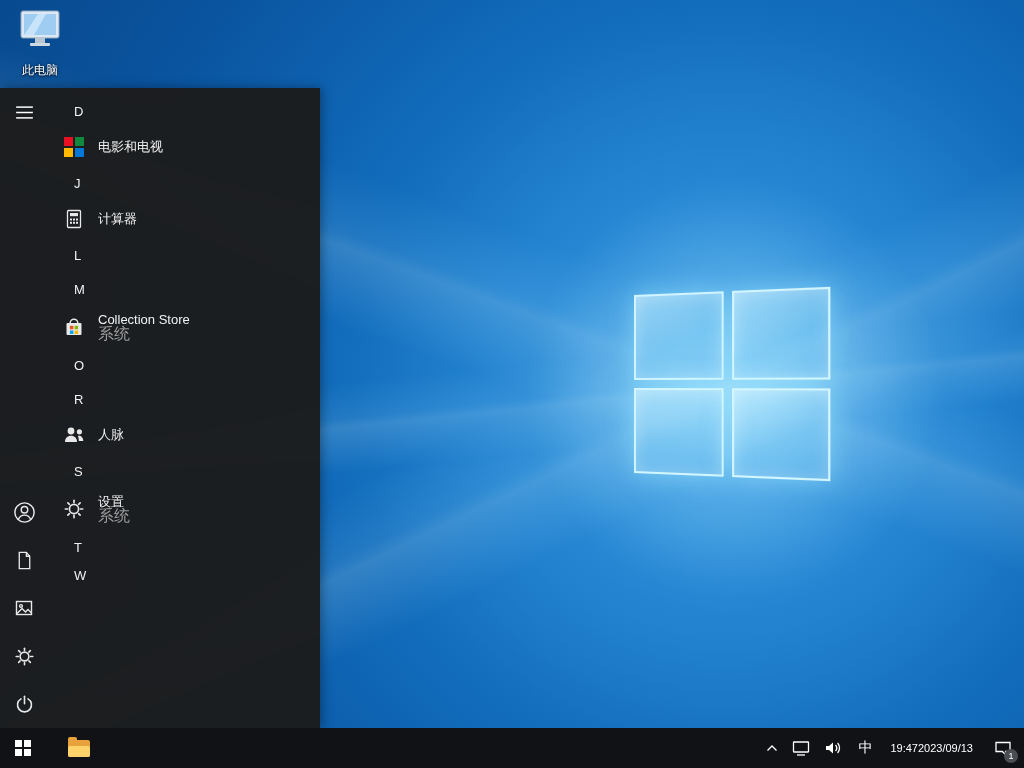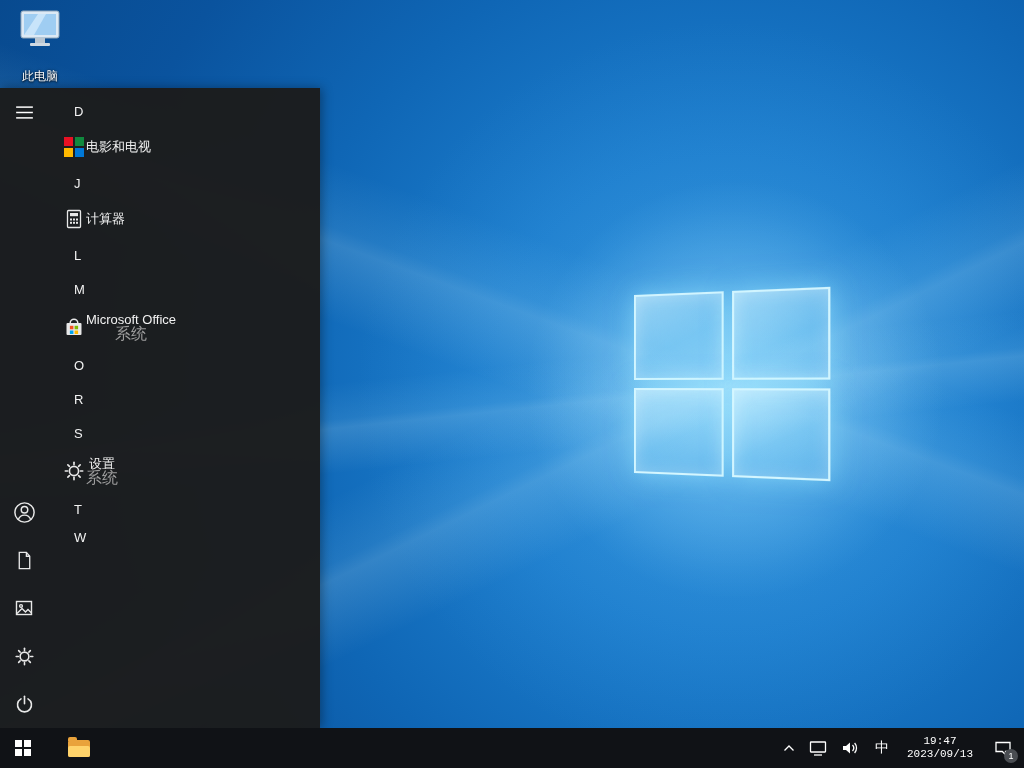--- a/index.html
+++ b/index.html
@@ -23,33 +23,33 @@
     background:radial-gradient(circle, rgba(170,230,255,0.55) 0%, rgba(150,220,255,0.25) 35%, rgba(150,220,255,0) 68%); }
   .win-logo { position:absolute; left:634px; top:295px; width:188px; height:178px;
     display:grid; grid-template-columns:1fr 1fr; grid-template-rows:1fr 1fr; gap:8px;
     transform:perspective(650px) rotateY(-17deg); transform-origin:left center; }
   .pane { background:linear-gradient(155deg, rgba(200,240,255,0.62) 0%, rgba(140,215,250,0.38) 55%, rgba(120,200,245,0.30) 100%);
     border:2px solid rgba(215,248,255,0.95);
     box-shadow:0 0 22px rgba(150,230,255,0.55), inset 0 0 16px rgba(255,255,255,0.28); }
 
   
   .desktop-icon { position:absolute; left:8px; top:8px; width:64px; display:flex; flex-direction:column; align-items:center; cursor:default; }
-  .desktop-icon-label { margin-top:18px; font-size:12px; color:#fff; text-shadow:0 1px 2px rgba(0,0,0,0.9), 0 0 3px rgba(0,0,0,0.6); }
+  .desktop-icon-label { margin-top:12px; font-size:12px; color:#fff; text-shadow:0 1px 2px rgba(0,0,0,0.9), 0 0 3px rgba(0,0,0,0.6); }
 
   
   .start-menu { position:absolute; left:0; top:88px; bottom:40px; width:320px;
     background:rgba(28,28,28,0.97); box-shadow:2px 0 10px rgba(0,0,0,0.35); color:#f0f0f0; }
   .rail { position:absolute; left:0; top:0; bottom:0; width:48px; display:flex; flex-direction:column; align-items:center; }
   .rail-btn { width:48px; height:48px; display:flex; align-items:center; justify-content:center; cursor:pointer; }
   .rail-bottom { margin-top:auto; display:flex; flex-direction:column; }
 
   .app-list { position:absolute; left:48px; right:0; top:0; bottom:0; overflow:hidden; padding-top:6px; }
   .section-letter { height:34px; display:flex; align-items:center; padding-left:26px; font-size:13px; color:#f2f2f2; cursor:pointer; }
   .section-letter.last { align-items:flex-start; padding-top:4px; }
-  .app-row { height:38px; display:flex; align-items:center; padding:0 14px; font-size:13px; cursor:pointer;text-align:center; }
+  .app-row { height:38px; display:flex; align-items:center; padding:0 14px; gap:12px; font-size:13px; cursor:pointer; }
   .app-row.two-line { height:42px; }
   .app-icon { width:24px; height:24px; flex:none; display:flex; align-items:center; justify-content:center; position:relative; }
   .app-name { color:#f2f2f2; white-space:nowrap; }
   .app-text { display:flex; flex-direction:column; line-height:14px; }
   .app-sub { font-size:16px; color:#9d9d9d; }
   .row-chevron { margin-left:auto; margin-right:10px; display:flex; }
 
   
   .icon-movies { width:20px; height:20px; position:relative; }
   .icon-movies i { position:absolute; width:9px; height:9px; }
@@ -69,21 +69,21 @@
 
   
   .taskbar { position:absolute; left:0; right:0; bottom:0; height:40px; background:#101216; display:flex; align-items:center; color:#fff; z-index:10; }
   .task-btn { width:46px; height:40px; display:flex; align-items:center; justify-content:center; cursor:pointer; }
   .win-grid { display:grid; grid-template-columns:7px 7px; grid-template-rows:7px 7px; gap:2px; }
   .win-grid i { background:#fff; }
   .explorer-btn { margin-left:10px; }
   .tray { margin-left:auto; display:flex; align-items:center; height:40px; }
   .tray-btn { height:40px; display:flex; align-items:center; justify-content:center; padding:0 7px; cursor:pointer; }
   .ime { font-size:14px; padding:0 9px; }
-  .clock { display:flex; flex-direction:column; align-items:center; justify-content:center; font-size:11px; line-height:13px; padding:0 9px; height:40px; cursor:pointer;font-family:Liberation Mono, monospace; }
+  .clock { display:flex; align-items:center; justify-content:center; font-size:11px; line-height:13px; padding:0 9px; height:40px; cursor:pointer; }
   .action-center { position:relative; padding:0 12px; }
   .badge { position:absolute; right:6px; bottom:5px; min-width:14px; height:14px; border-radius:50%;
     background:#4a4d52; color:#fff; font-size:9px; display:flex; align-items:center; justify-content:center; }
 </style>
 </head>
 <body>
 
 <div class="screen">
 
   <div class="wallpaper">
@@ -209,28 +209,39 @@
           <svg width="22" height="22" viewBox="0 0 22 22">
             <path d="M7.2 7 a3.8 3.8 0 0 1 7.6 0" fill="none" stroke="#e8e8e8" stroke-width="1.5"></path>
             <rect x="3.5" y="7" width="15" height="12" rx="1" fill="#e8e8e8"></rect>
             <rect x="6.9" y="9.8" width="3.5" height="3.5" fill="#f25022"></rect>
             <rect x="11.6" y="9.8" width="3.5" height="3.5" fill="#7fba00"></rect>
             <rect x="6.9" y="14.5" width="3.5" height="3.5" fill="#00a4ef"></rect>
             <rect x="11.6" y="14.5" width="3.5" height="3.5" fill="#ffb900"></rect>
           </svg>
         </span>
         <span class="app-text">
-          <span class="app-name">Microsoft Office</span>
+          <span class="app-name">Collection Store</span>
           <span class="app-sub">系统</span>
         </span>
       </div>
 
       <div class="section-letter">O</div>
 
       <div class="section-letter">R</div>
+      <div class="app-row">
+        <span class="app-icon">
+          <svg width="22" height="20" viewBox="0 0 22 20" fill="#e8e8e8">
+            <circle cx="8" cy="6" r="3.4"></circle>
+            <path d="M2 17 c0-4 2.6-6.2 6-6.2 s6 2.2 6 6.2 z"></path>
+            <circle cx="16.4" cy="6.8" r="2.6"></circle>
+            <path d="M15 10.9 c3-0.4 5.3 1.7 5.3 5.1 l-4.5 0 c0-2 -0.3-3.7 -0.8-5.1 z"></path>
+          </svg>
+        </span>
+        <span class="app-name">人脉</span>
+      </div>
 
       <div class="section-letter">S</div>
       <div class="app-row two-line">
         <span class="app-icon">
           <svg width="22" height="22" viewBox="0 0 24 24" fill="none" stroke="#e8e8e8" stroke-width="1.8">
             <circle cx="12" cy="12" r="5"></circle>
             <g stroke-linecap="round">
               <line x1="12" y1="2.5" x2="12" y2="5"></line>
                 <line x1="12" y1="19" x2="12" y2="21.5"></line>
               <line x1="2.5" y1="12" x2="5" y2="12"></line>

